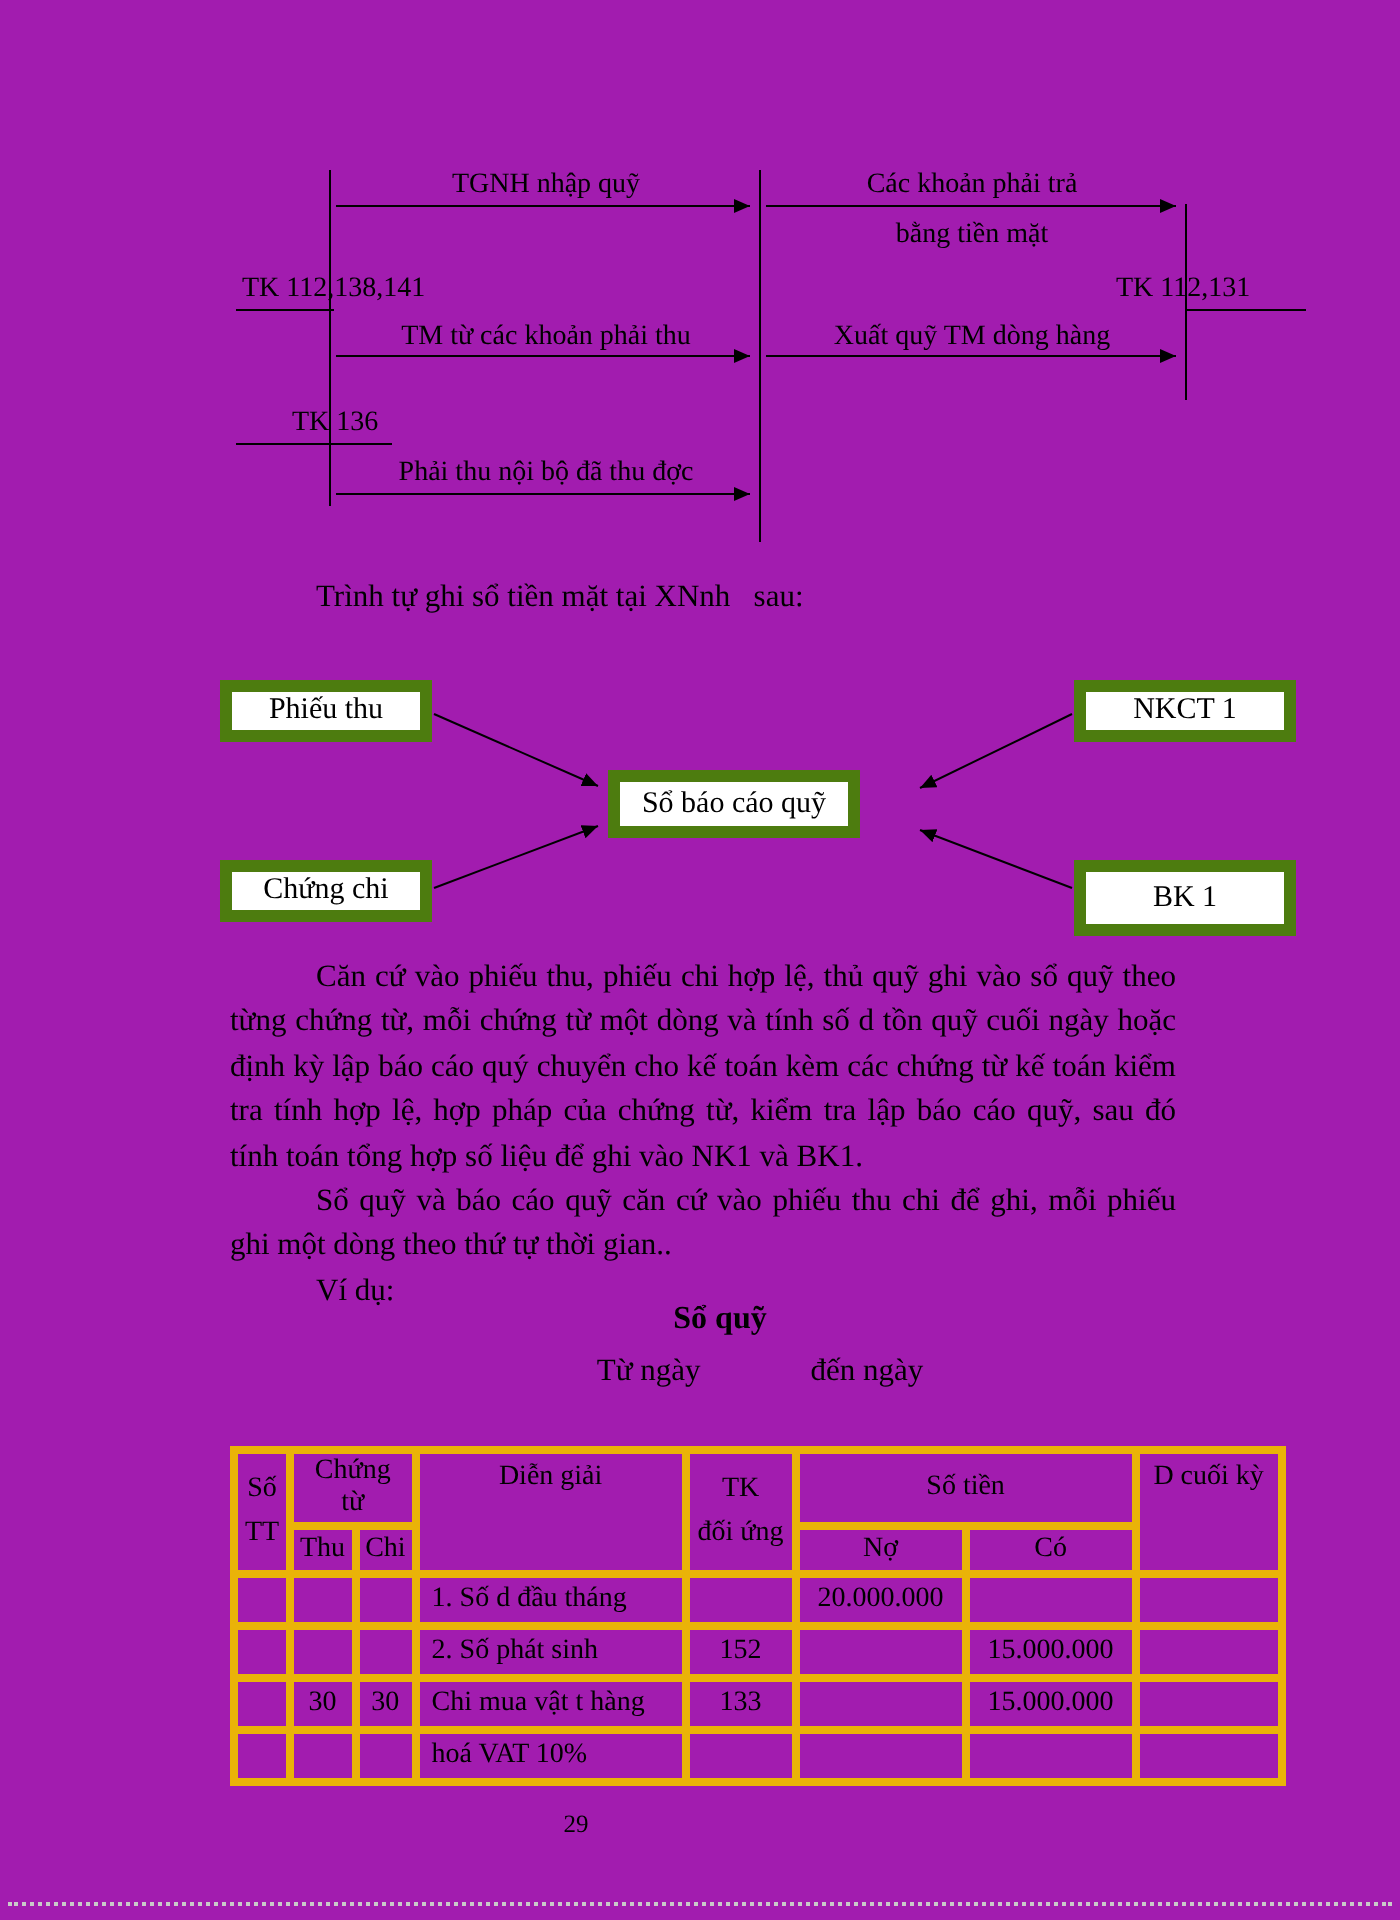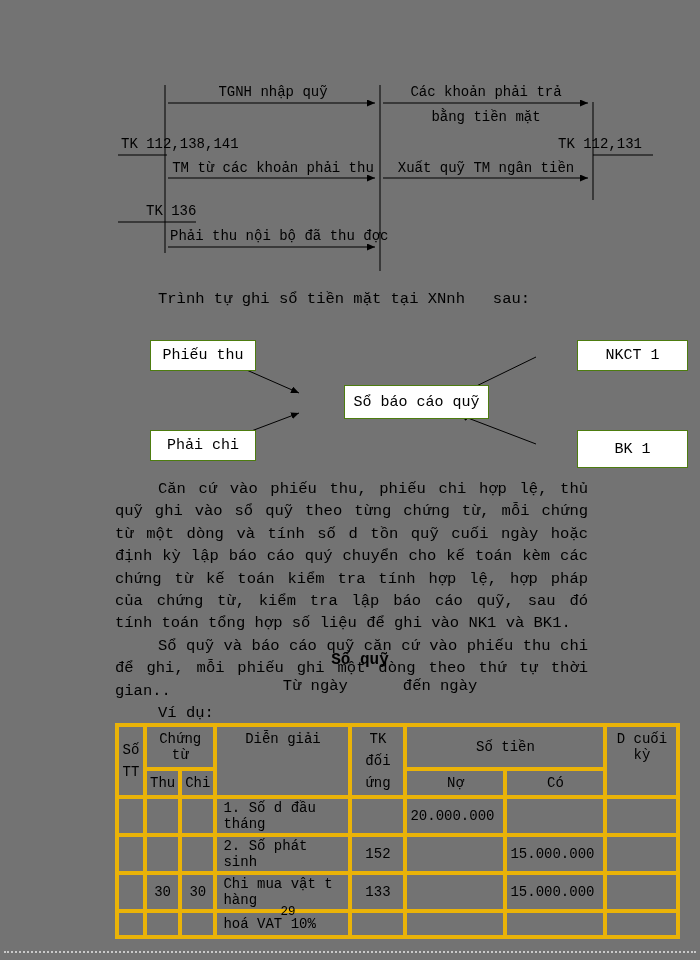--- a/index.html
+++ b/index.html
@@ -2,36 +2,36 @@
 <html><head>
 <meta charset="utf-8">
 <style>
   * { margin:0; padding:0; box-sizing:border-box; }
   html,body { background:#fff; }
   body {
     width:700px; height:960px;
     font-family:"Liberation Serif","DejaVu Serif",serif;
     color:#000;
   }
-  .page { position:relative; width:700px; height:960px; background:#737373; overflow:hidden;font-family:Liberation Mono, monospace; }
+  .page { position:relative; width:700px; height:960px; background:#a21caf; overflow:hidden; }
 
   
   .taccount { position:absolute; top:82px; left:0; width:700px; height:205px; font-size:14px; }
   .taccount svg { position:absolute; top:0; left:0; }
   .tlabel { position:absolute; white-space:nowrap; line-height:15px; }
   .center { text-align:center; }
 
   
   .intro { position:absolute; top:290px; left:115px; right:112px; font-size:15.5px; text-indent:43px; white-space:pre-wrap; }
 
   
   .flowchart { position:absolute; top:332px; left:0; width:700px; height:140px; font-size:15px; }
   .flowchart svg { position:absolute; top:0; left:0; }
-  .fbox { position:absolute; border:1px solid #4d7c0f; background:#fff;
-          display:flex; align-items:center; justify-content:center;margin-left:40px; }
+  .fbox { position:absolute; border:6px solid #4d7c0f; background:#fff;
+          display:flex; align-items:center; justify-content:center; }
 
   
   .bodytext { position:absolute; top:478px; left:115px; right:112px; }
   .bodytext p { font-size:15.5px; line-height:22.4px; text-align:justify; text-indent:43px; }
   .bodytext p.noj { text-align:left; }
 
   
   .ledger-title { position:absolute; top:651px; left:0; width:700px; text-align:center; font-weight:bold; font-size:16px;padding-left:20px; }
   .ledger-subtitle { position:absolute; top:677px; left:30px; width:700px; text-align:center; font-size:15.5px; }
   .ledger-subtitle .gap { margin-right:55px; }
@@ -77,21 +77,21 @@
       <line x1="593" y1="73" x2="653" y2="73" stroke="#000" stroke-width="1"></line>
       <line x1="118" y1="140" x2="196" y2="140" stroke="#000" stroke-width="1"></line>
     </svg>
 
     <div class="tlabel center" style="left:170px; top:3px;  width:206px">TGNH nhập quỹ</div>
     <div class="tlabel center" style="left:383px; top:3px;  width:206px">Các khoản phải trả</div>
     <div class="tlabel center" style="left:383px; top:28px; width:206px">bằng tiền mặt</div>
     <div class="tlabel" style="left:121px; top:55px">TK 112,138,141</div>
     <div class="tlabel" style="left:558px; top:55px">TK 112,131</div>
     <div class="tlabel center" style="left:170px; top:79px; width:206px">TM từ các khoản phải thu</div>
-    <div class="tlabel center" style="left:383px; top:79px; width:206px">Xuất quỹ TM ngân tiền</div>
+    <div class="tlabel center" style="left:383px; top:79px; width:206px">Xuất quỹ TM dòng hàng</div>
     <div class="tlabel" style="left:146px; top:122px">TK 136</div>
     <div class="tlabel center" style="left:170px; top:147px;width:206px">Phải thu nội bộ đã thu đợc</div>
   </div>
 
   <p class="intro">Trình tự ghi sổ tiền mặt tại XNnh   sau:</p>
 
   <div class="flowchart">
     <svg width="700" height="140">
       <defs>
         <marker id="arrF" markerWidth="9" markerHeight="8" refX="8" refY="3.5" orient="auto" markerUnits="userSpaceOnUse">
@@ -103,25 +103,25 @@
       <line x1="217" y1="112" x2="299" y2="81" stroke="#000" stroke-width="1" marker-end="url(#arrF)"></line>
       <line x1="536" y1="112" x2="460" y2="83" stroke="#000" stroke-width="1" marker-end="url(#arrF)"></line>
     </svg>
 
     <div class="fbox" style="left:110px; top:8px;  width:106px; height:31px">
         <span>Phiếu thu</span>
       </div>
     <div class="fbox" style="left:537px; top:8px;  width:111px; height:31px">
         <span>NKCT 1</span>
       </div>
-    <div class="fbox" style="left:304px; top:53px; width:145px; height:34px">
+    <div class="fbox" style="left:304px; top:53px; width:126px; height:34px">
         <span>Sổ báo cáo quỹ</span>
       </div>
     <div class="fbox" style="left:110px; top:98px; width:106px; height:31px">
-        <span>Phải chi</span>
+        <span>Chứng chi</span>
       </div>
     <div class="fbox" style="left:537px; top:98px; width:111px; height:38px">
         <span>BK 1</span>
       </div>
   </div>
 
   <div class="bodytext">
     <p>Căn cứ vào phiếu thu, phiếu chi hợp lệ, thủ quỹ ghi vào sổ quỹ theo từng chứng từ, mỗi chứng từ một dòng và tính số d  tồn quỹ cuối ngày hoặc định kỳ lập báo cáo quý chuyển cho kế toán kèm các chứng từ kế toán kiểm tra tính hợp lệ, hợp pháp của chứng từ, kiểm tra lập báo cáo quỹ, sau đó tính toán tổng hợp số liệu để ghi vào NK1 và BK1.</p>
     <p>Sổ quỹ và báo cáo quỹ căn cứ vào phiếu thu chi để ghi, mỗi phiếu ghi một dòng theo thứ tự thời gian..</p>
     <p class="noj">Ví dụ:</p>

